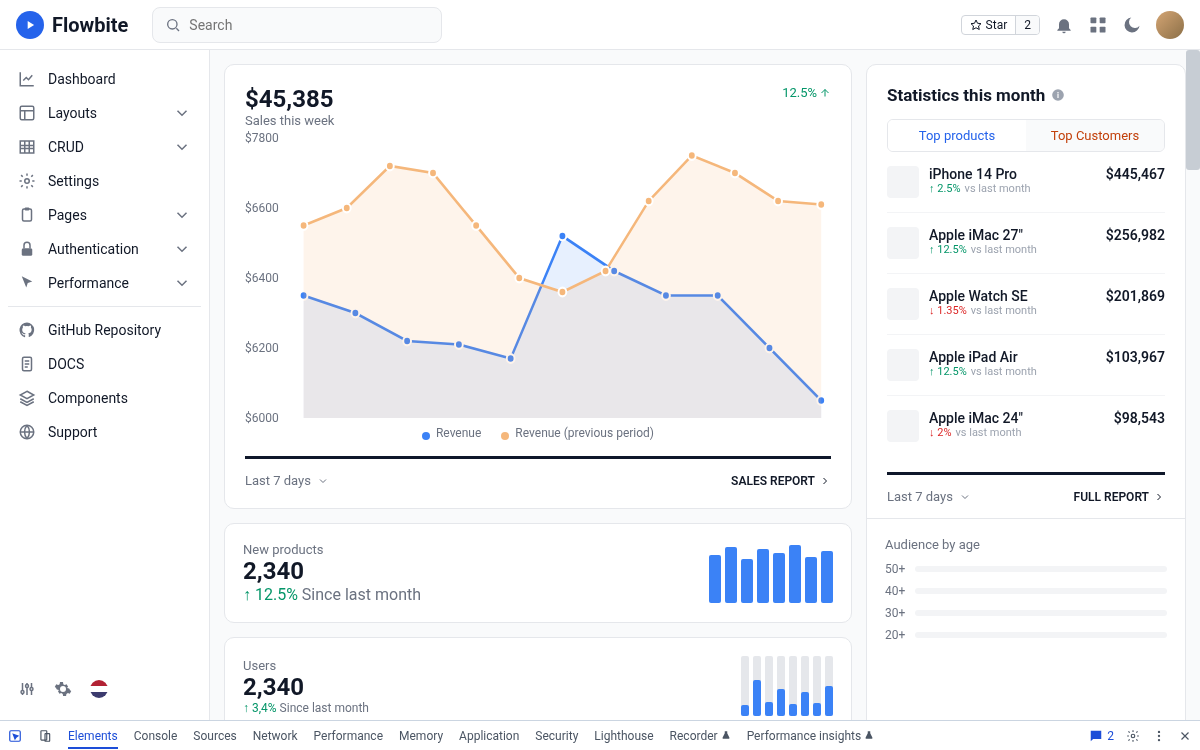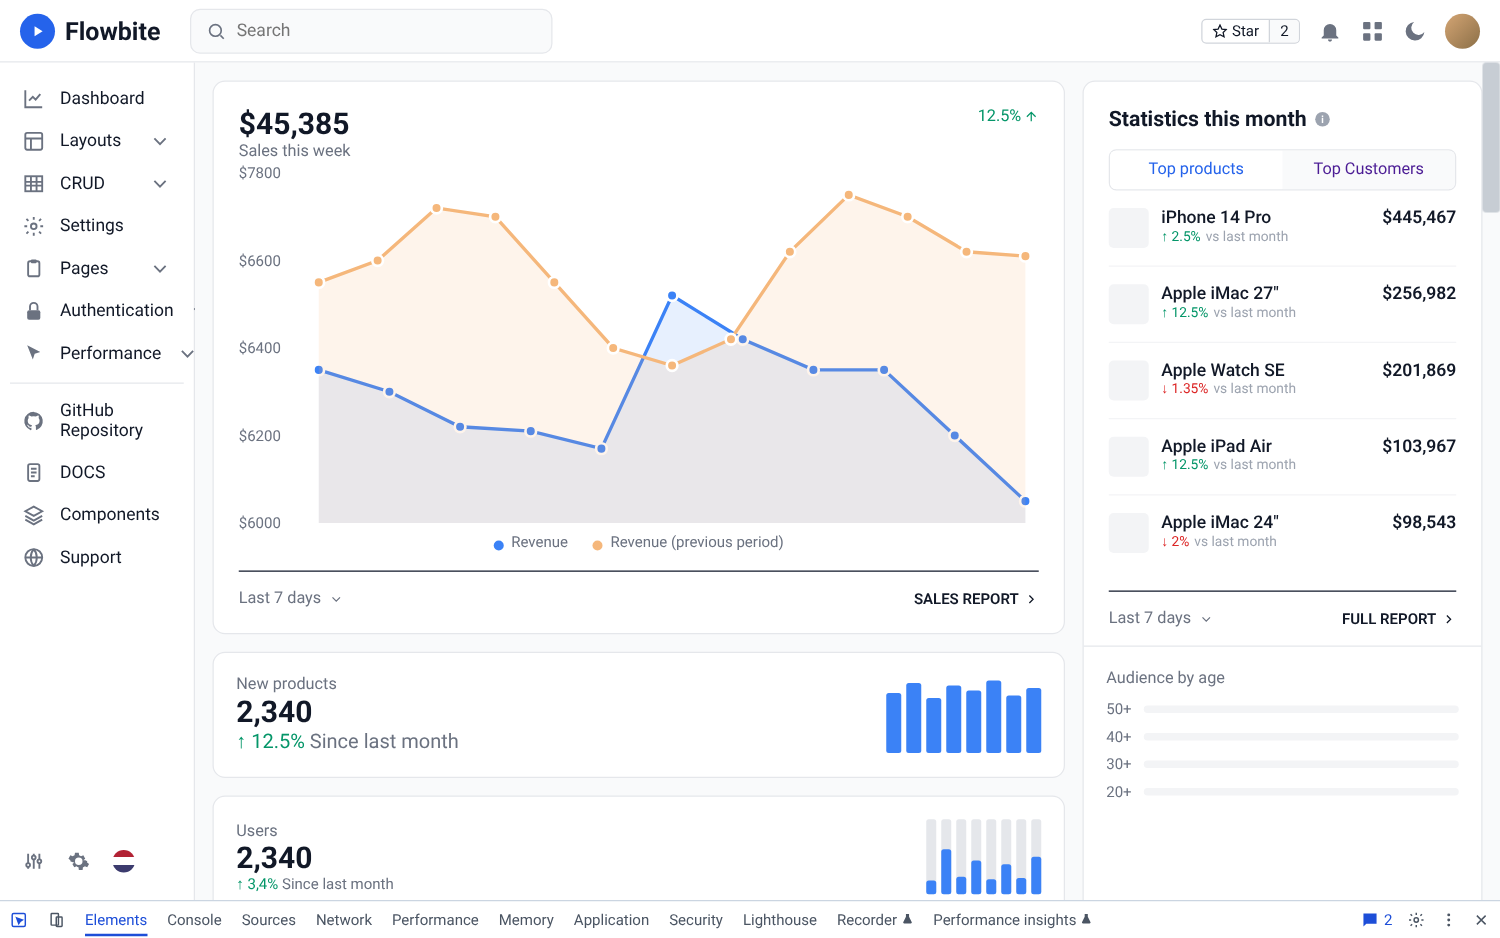--- a/index.html
+++ b/index.html
@@ -11,47 +11,47 @@
 .logo-icon svg{fill:#fff}
 .search{flex:0 0 290px;margin-left:12px;height:36px;background:#f9fafb;border:1px solid #e5e7eb;border-radius:8px;display:flex;align-items:center;padding:0 12px;gap:8px;color:#6b7280}
 .search input{border:none;background:transparent;outline:none;flex:1;font-size:14px}
 .topbar-right{margin-left:auto;display:flex;align-items:center;gap:14px}
 .star-btn{display:flex;align-items:center;border:1px solid #d1d5db;border-radius:4px;overflow:hidden;font-size:12px}
 .star-btn>span{padding:2px 8px;display:flex;align-items:center;gap:4px}
 .star-btn>span:last-child{border-left:1px solid #d1d5db;background:#f9fafb}
 .icon-btn{width:20px;height:20px;color:#6b7280;cursor:pointer}
 .avatar{width:28px;height:28px;border-radius:50%;background:linear-gradient(135deg,#d4a574,#8b6f47)}
 .body{display:flex;flex:1;min-height:0}
-.sidebar{width:156px;border-right:1px solid #e5e7eb;padding:12px 8px;display:flex;flex-direction:column}
+.sidebar{width:210px;border-right:1px solid #e5e7eb;padding:12px 8px;display:flex;flex-direction:column}
 .nav-item{display:flex;align-items:center;gap:12px;padding:8px 10px;border-radius:6px;cursor:pointer;color:#111827;font-size:14px}
 .nav-item svg{width:18px;height:18px;color:#6b7280;flex-shrink:0}
 .nav-item .chev{margin-left:auto;color:#6b7280}
 .nav-sep{height:1px;background:#e5e7eb;margin:6px 0}
 .sidebar-footer{margin-top:auto;display:flex;gap:18px;padding:10px;color:#6b7280}
 .sidebar-footer svg{width:18px;height:18px}
 .flag{width:18px;height:18px;border-radius:50%;background:linear-gradient(#b22234 0 33%,#fff 33% 66%,#3c3b6e 66%)}
 .main{flex:1;background:#f9fafb;padding:14px;overflow:auto;display:grid;grid-template-columns:1fr 320px;gap:14px}
 .card{background:#fff;border:1px solid #e5e7eb;border-radius:10px;padding:20px}
 .sales-card{grid-column:1}
 .sales-header{display:flex;justify-content:space-between;align-items:flex-start;margin-bottom:10px}
 .big-num{font-size:24px;font-weight:700}
 .sub{color:#6b7280;font-size:13px}
 .delta{color:#059669;font-size:13px;display:flex;align-items:center;gap:2px}
 .chart{position:relative;height:280px;margin-top:10px}
 .chart svg{width:100%;height:100%}
 .ytick{position:absolute;left:0;font-size:12px;color:#6b7280;transform:translateY(-50%)}
 .legend{display:flex;justify-content:center;gap:20px;font-size:12px;color:#6b7280;margin-top:8px}
 .legend span{display:flex;align-items:flex-end;gap:6px}
 .dot{width:8px;height:8px;border-radius:50%}
-.card-footer{display:flex;justify-content:space-between;align-items:center;border-top:1px solid #0f172a;margin-top:16px;padding-top:14px;font-size:13px;color:#6b7280}
+.card-footer{display:flex;justify-content:space-between;align-items:center;border-top:3px solid #0f172a;margin-top:16px;padding-top:14px;font-size:13px;color:#6b7280}
 .report-link{color:#111827;font-weight:600;font-size:12px;display:flex;align-items:center;gap:4px}
 .stats-card{grid-column:2;grid-row:1/3}
 .stats-title{font-weight:700;font-size:17px;display:flex;align-items:center;gap:6px}
 .tabs{display:flex;margin-top:14px;border:1px solid #e5e7eb;border-radius:6px;overflow:hidden}
-.tab{flex:1;text-align:center;padding:8px;font-size:13px;cursor:pointer;color:#4c1d95}
+.tab{flex:1;text-align:center;padding:8px;font-size:13px;cursor:pointer;color:#c2410c}
 .tab.active{color:#2563eb;background:#fff}
 .tab:not(.active){background:#f9fafb}
 .product-row{display:flex;align-items:flex-start;gap:10px;padding:14px 0;border-bottom:1px solid #f3f4f6}
 .product-row:last-of-type{border-bottom:none}
 .product-img{width:32px;height:32px;background:#f3f4f6;border-radius:4px;flex-shrink:0}
 .product-info{flex:1;min-width:0}
 .product-name{font-size:14px;font-weight:500}
 .product-delta{font-size:11px;display:flex;align-items:center;gap:4px}
 .up{color:#059669}.down{color:#dc2626}
 .product-delta .vs{color:#9ca3af}

